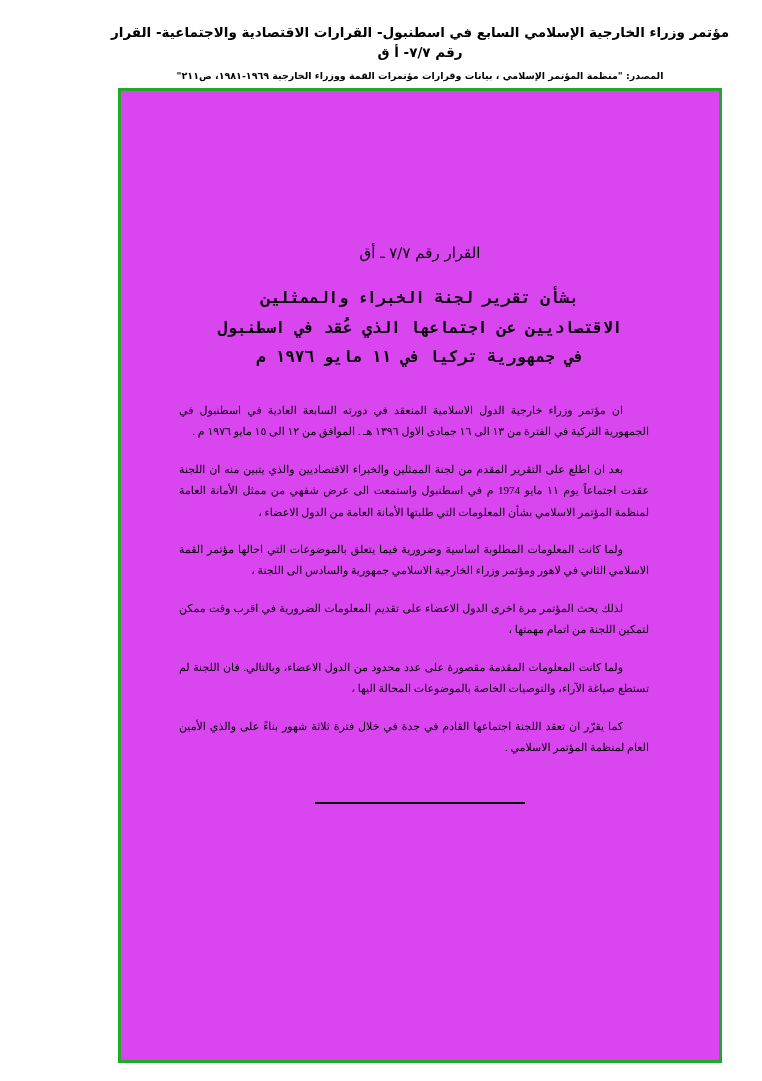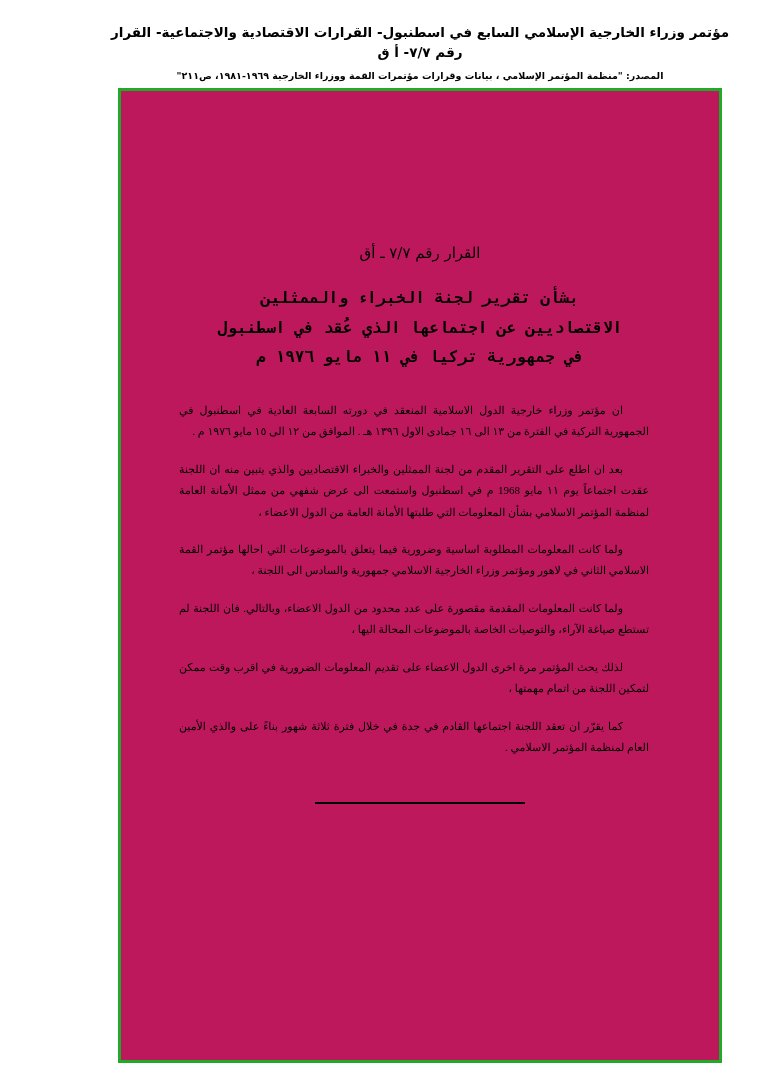--- a/index.html
+++ b/index.html
@@ -44,21 +44,21 @@
 
   
   .frame {
     position: absolute;
     top: 88px;
     right: 40px;
     left: 40px;
     bottom: 18px;
     border: 3px solid #1faa28;
     box-sizing: border-box;
-    background: #be185d;
+    background: #d946ef;
   }
 
   .frame-inner {
     padding: 150px 58px 0 58px;
     direction: rtl;
   }
 
   
   .res-number {
     text-align: center;
@@ -111,24 +111,24 @@
     <div class="header-source">المصدر: "منظمة المؤتمر الإسلامي ، بيانات وقرارات مؤتمرات القمة ووزراء الخارجية ١٩٦٩-١٩٨١، ص٢١١"</div>
   </div>
 
   <div class="frame">
     <div class="frame-inner">
 
       <div class="res-number">القرار رقم ٧/٧ ـ أق</div>
       <div class="res-title">بشأن تقرير لجنة الخبراء والممثلين الاقتصاديين عن اجتماعها الذي عُقد في اسطنبول في جمهورية تركيا في ١١ مايو ١٩٧٦ م</div>
 
       <p class="para indent">ان مؤتمر وزراء خارجية الدول الاسلامية المنعقد في دورته السابعة العادية في اسطنبول في الجمهورية التركية في الفترة من ١٣ الى ١٦ جمادى الاول ١٣٩٦ هـ .  الموافق من ١٢ الى ١٥ مايو ١٩٧٦ م .</p>
-      <p class="para indent">بعد ان اطلع على التقرير المقدم من لجنة الممثلين والخبراء الاقتصاديين والذي يتبين منه ان اللجنة عقدت اجتماعاً يوم ١١ مايو 1968 م في اسطنبول واستمعت الى عرض شفهي من ممثل الأمانة العامة لمنظمة المؤتمر الاسلامي بشأن المعلومات التي طلبتها الأمانة العامة من الدول الاعضاء ،</p>
+      <p class="para indent">بعد ان اطلع على التقرير المقدم من لجنة الممثلين والخبراء الاقتصاديين والذي يتبين منه ان اللجنة عقدت اجتماعاً يوم ١١ مايو 1974 م في اسطنبول واستمعت الى عرض شفهي من ممثل الأمانة العامة لمنظمة المؤتمر الاسلامي بشأن المعلومات التي طلبتها الأمانة العامة من الدول الاعضاء ،</p>
       <p class="para indent">ولما كانت المعلومات المطلوبة اساسية وضرورية فيما يتعلق بالموضوعات التي احالها مؤتمر القمة الاسلامي الثاني في لاهور ومؤتمر وزراء الخارجية الاسلامي جمهورية والسادس الى اللجنة ،</p>
+      <p class="para indent">لذلك يحث المؤتمر مرة اخرى الدول الاعضاء على تقديم المعلومات الضرورية في اقرب وقت ممكن لتمكين اللجنة من اتمام مهمتها ،</p>
       <p class="para indent">ولما كانت المعلومات المقدمة مقصورة على عدد محدود من الدول الاعضاء، وبالتالي. فان اللجنة لم تستطع صياغة الآراء، والتوصيات الخاصة بالموضوعات المحالة اليها ،</p>
-      <p class="para indent">لذلك يحث المؤتمر مرة اخرى الدول الاعضاء على تقديم المعلومات الضرورية في اقرب وقت ممكن لتمكين اللجنة من اتمام مهمتها ،</p>
       <p class="para indent">كما يقرّر ان تعقد اللجنة اجتماعها القادم في جدة في خلال فترة ثلاثة شهور بناءً على والذي الأمين العام لمنظمة المؤتمر الاسلامي .</p>
 
       <div class="rule-wrap">
         <div class="rule"></div>
       </div>
 
     </div>
   </div>
 
 </div>

